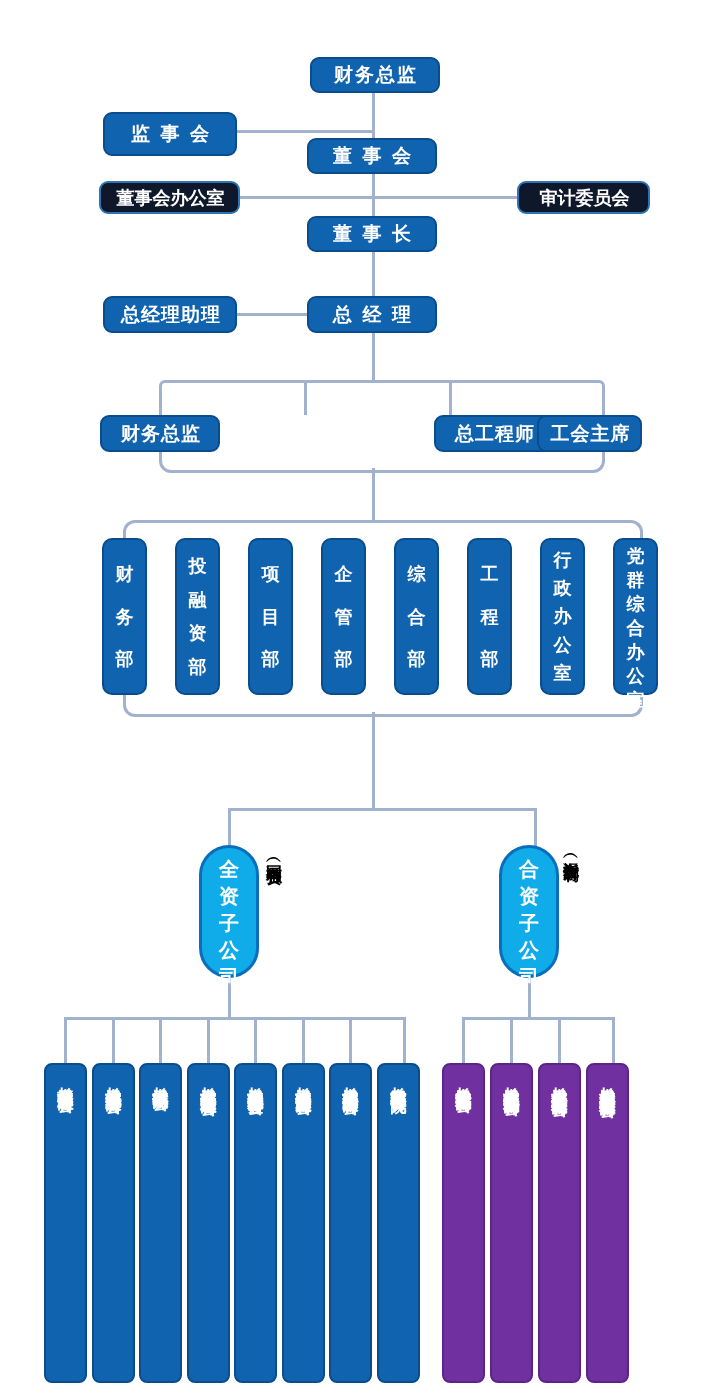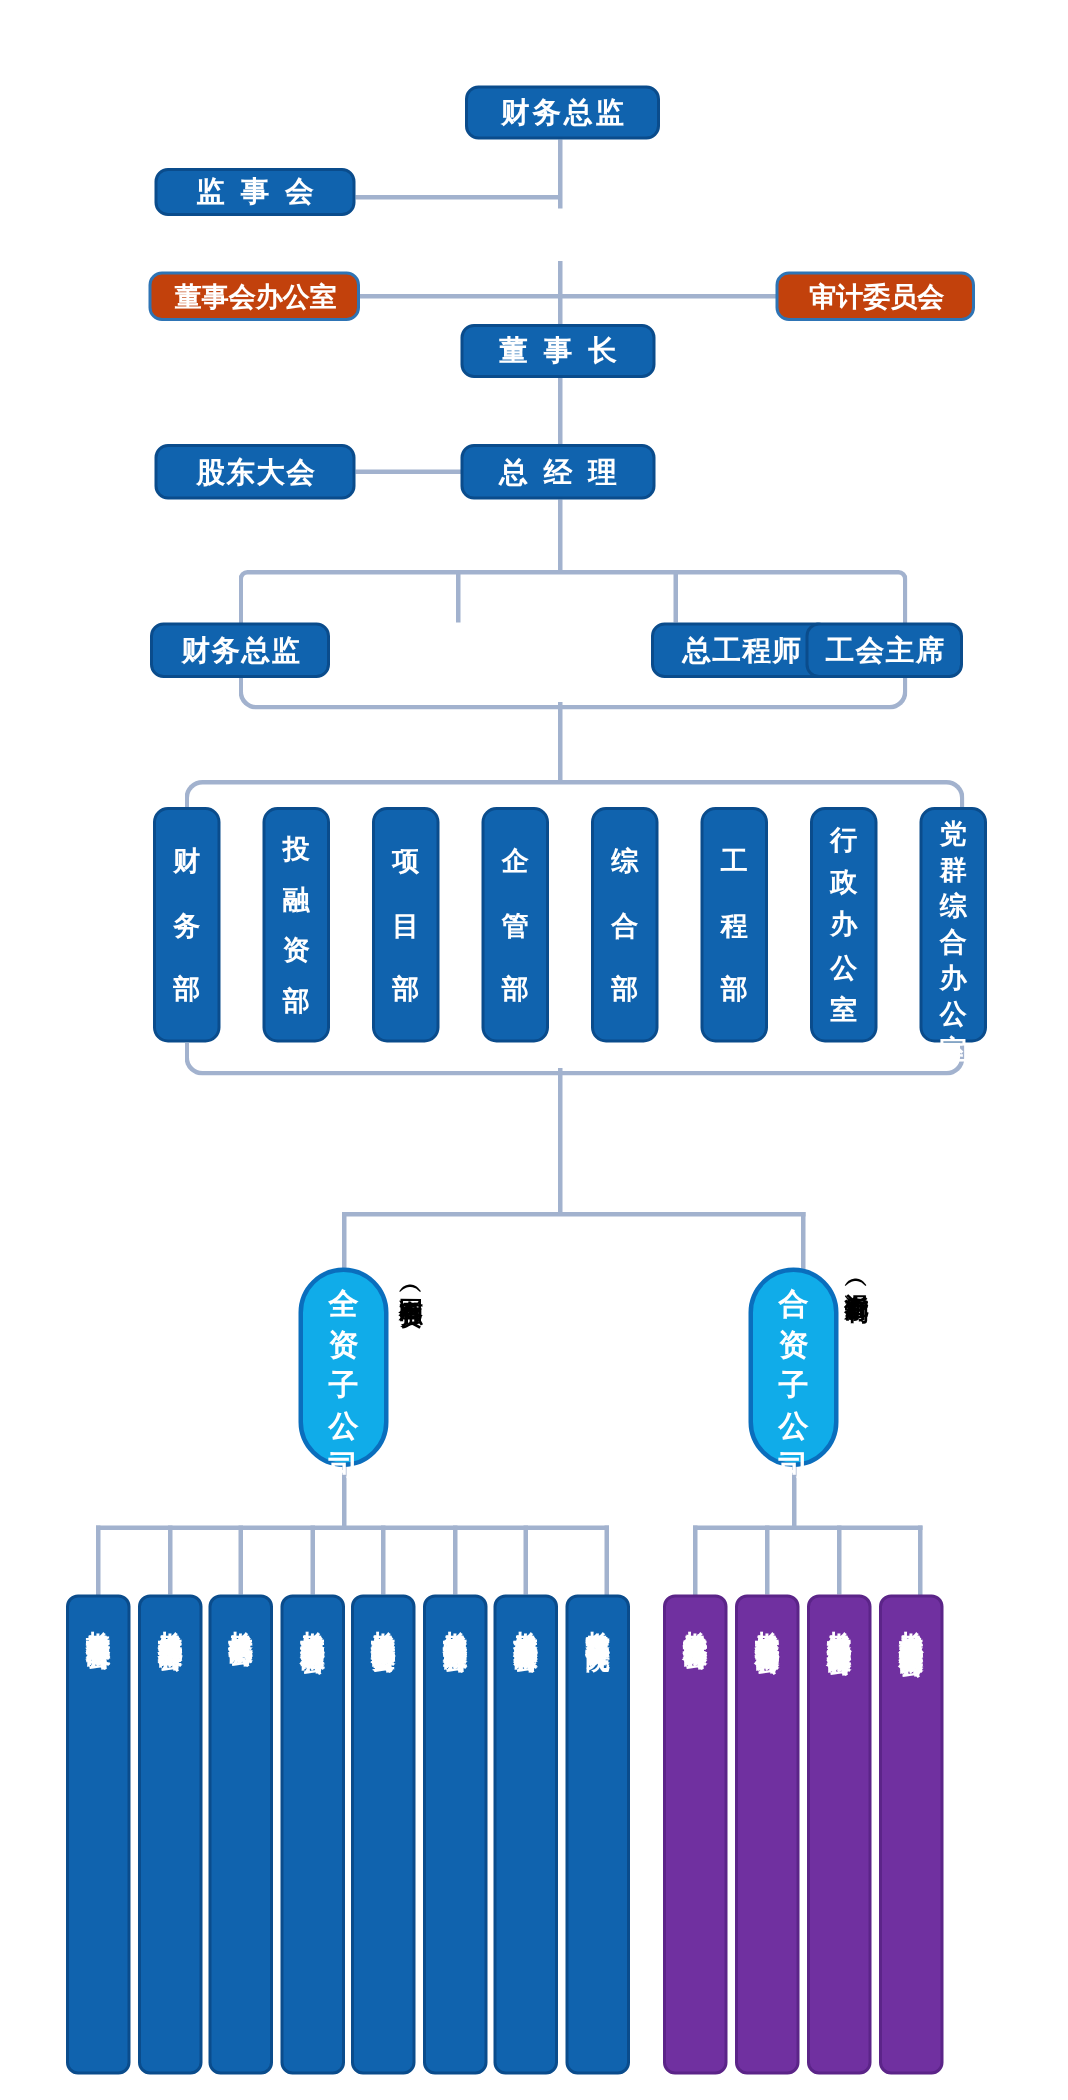--- a/index.html
+++ b/index.html
@@ -17,21 +17,21 @@
   .round-top{border-radius:12px 12px 0 0;}
   .round-bottom{border-radius:0 0 12px 12px;}
   
   .box{
     position:absolute;box-sizing:border-box;
     background:#1063ae;border:2px solid #0a4c8c;border-radius:9px;
     color:#ffffff;font-weight:bold;font-size:19px;letter-spacing:2px;
     display:flex;align-items:center;justify-content:center;
     white-space:pre;text-indent:2px;
   }
-  .box.light{background:#c2410c;border-color:#2e74b5;font-size:18px;letter-spacing:0;}
+  .box.light{background:#0f172a;border-color:#2e74b5;font-size:18px;letter-spacing:0;}
   
   .vbox{
     position:absolute;box-sizing:border-box;
     background:#1063ae;border:2px solid #0a4c8c;border-radius:10px;
     color:#ffffff;font-weight:bold;font-size:18px;
     display:flex;flex-direction:column;align-items:center;justify-content:space-evenly;
     padding:4px 0;
   }
   
   .pill{
@@ -94,25 +94,26 @@
   <div class="vline" style="left:207px;top:1017px;height:46px;"></div>
   <div class="vline" style="left:254px;top:1017px;height:46px;"></div>
   <div class="vline" style="left:302px;top:1017px;height:46px;"></div>
   <div class="vline" style="left:349px;top:1017px;height:46px;"></div>
 
   <div class="bracket br-top" style="left:462px;top:1017px;width:147px;height:46px;"></div>
   <div class="vline" style="left:510px;top:1017px;height:46px;"></div>
   <div class="vline" style="left:558px;top:1017px;height:46px;"></div>
 
   <div class="box" style="left:310px;top:57px;width:130px;height:36px;">财务总监</div>
-  <div class="box" style="left:103px;top:112px;width:134px;height:32px;">监 事 会</div>
+  <div class="box" style="left:103px;top:112px;width:134px;height:44px;">监 事 会</div>
+  <div class="box" style="left:307px;top:138px;width:130px;height:36px;">董 事 会</div>
   <div class="box light" style="left:99px;top:181px;width:141px;height:33px;">董事会办公室</div>
   <div class="box light" style="left:517px;top:181px;width:133px;height:33px;">审计委员会</div>
   <div class="box" style="left:307px;top:216px;width:130px;height:36px;">董 事 长</div>
-  <div class="box" style="left:103px;top:296px;width:134px;height:37px;letter-spacing:1px;">股东大会</div>
+  <div class="box" style="left:103px;top:296px;width:134px;height:37px;letter-spacing:1px;">总经理助理</div>
   <div class="box" style="left:307px;top:296px;width:130px;height:37px;text-align:right;">总 经 理</div>
 
   <div class="box" style="left:100px;top:415px;width:120px;height:37px;letter-spacing:1px;">财务总监</div>
   <div class="box" style="left:390px;top:415px;width:120px;height:37px;letter-spacing:1px;margin-left:44px;">总工程师</div>
   <div class="box" style="left:537px;top:415px;width:105px;height:37px;letter-spacing:1px;">工会主席</div>
 
   <div class="vbox v-dist" style="left:102px;top:538px;width:45px;height:157px;">
       <span>财</span>
       <span>务</span>
       <span>部</span>

